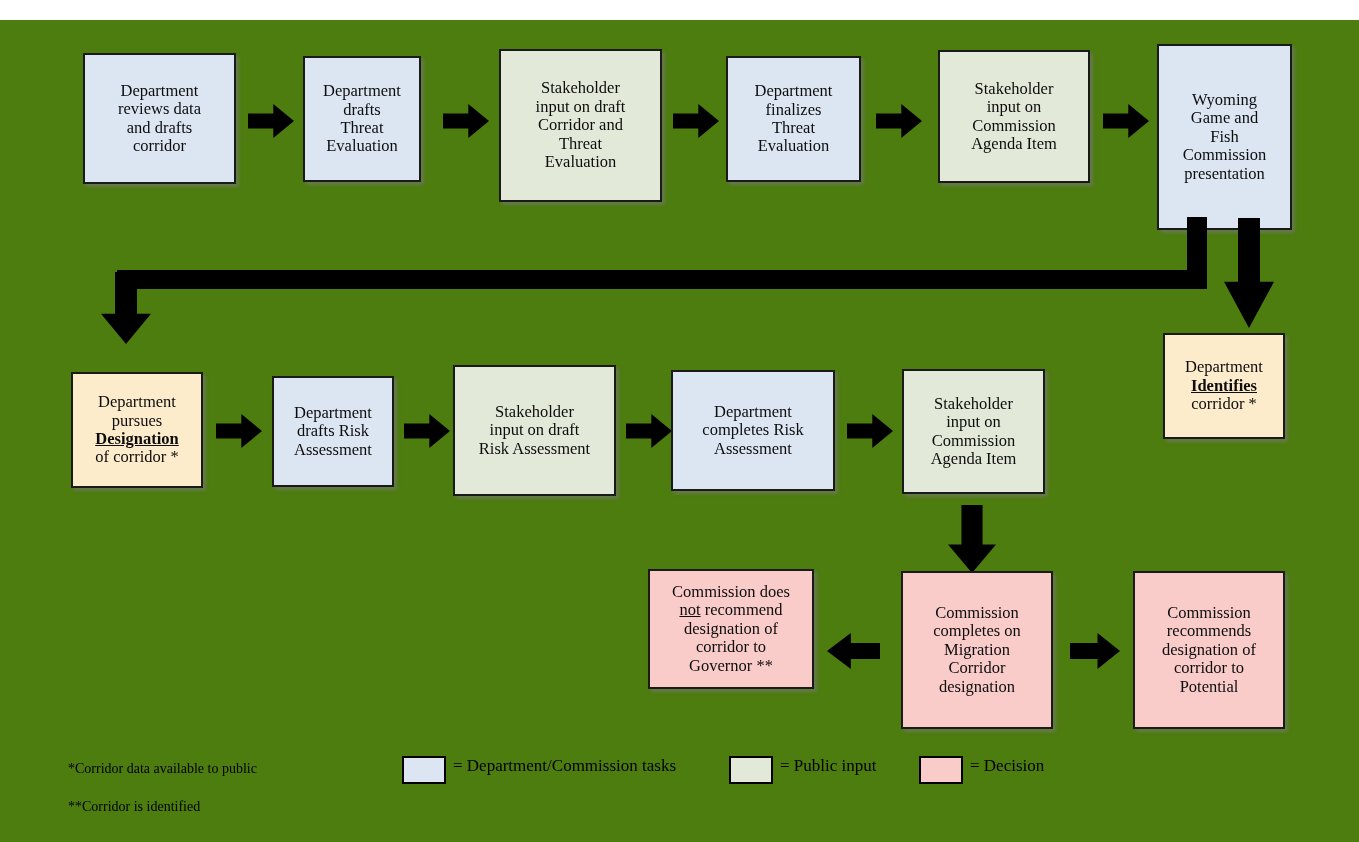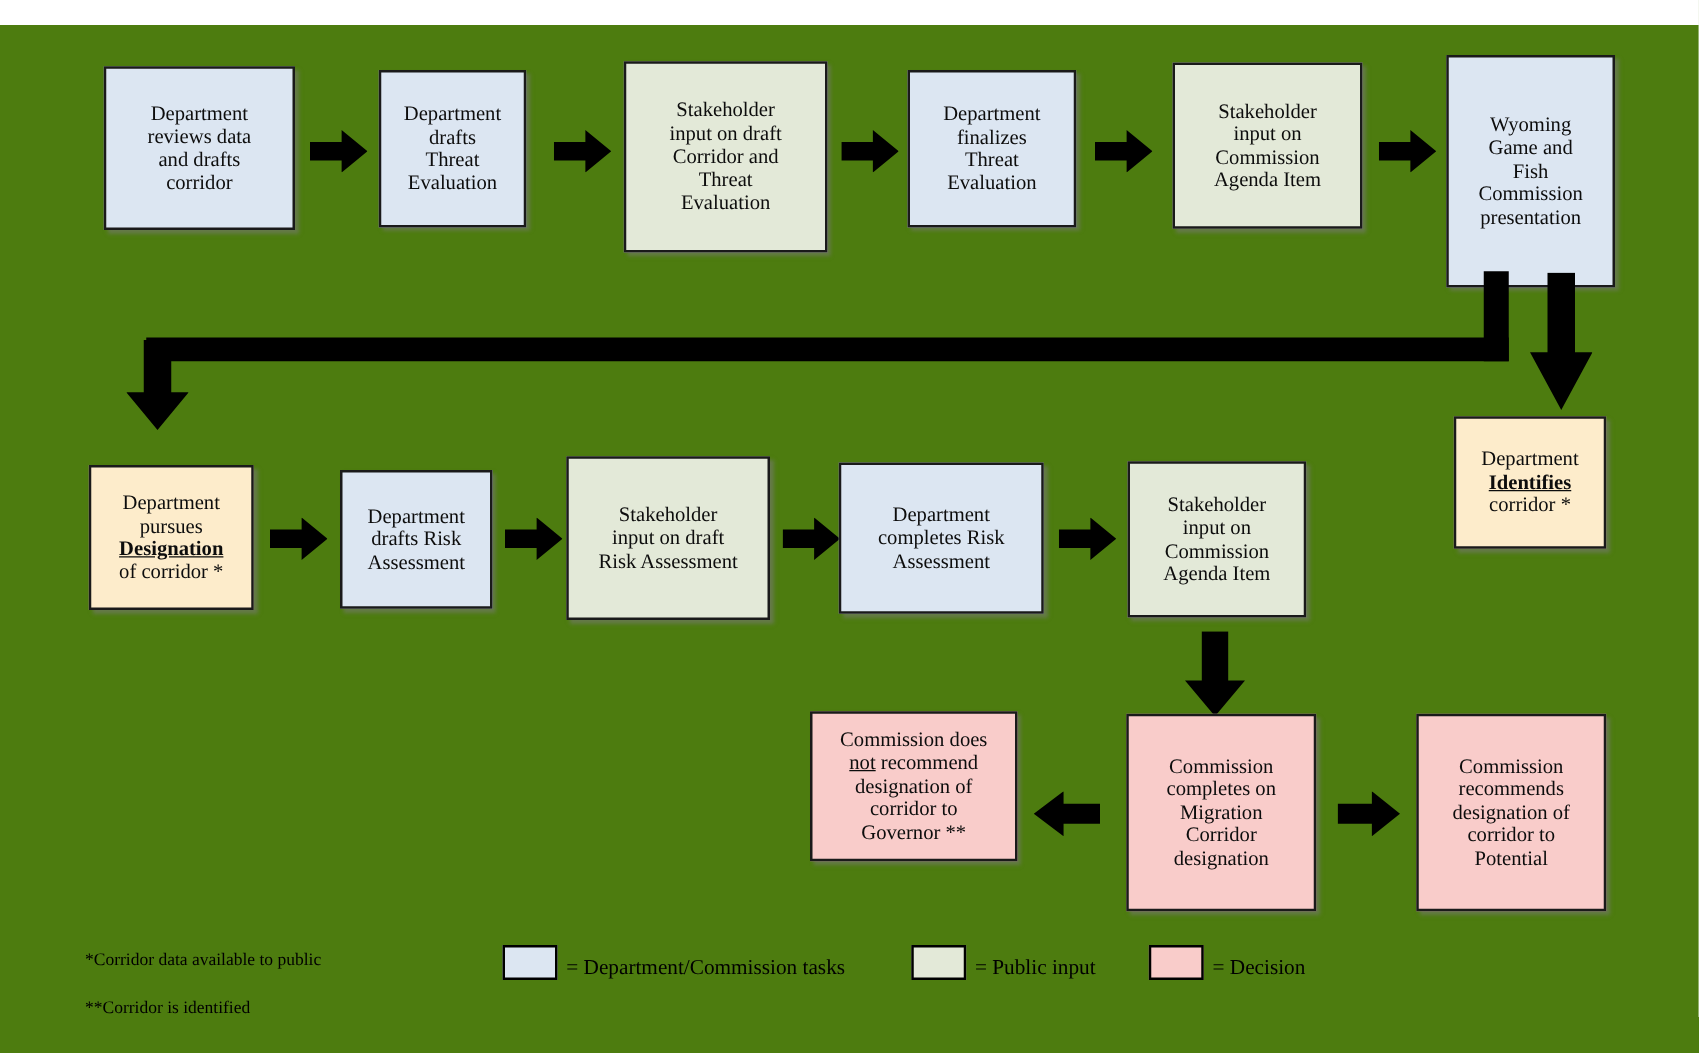--- a/index.html
+++ b/index.html
@@ -60,21 +60,21 @@
   
   .legend-note {
     position: absolute;
     font-size: 14px;
     color: #000000;
     white-space: nowrap;
   }
   .legend-item {
     position: absolute;
     display: flex;
-    align-items: flex-end;
+    align-items: flex-start;
     white-space: nowrap;
   }
   .legend-swatch {
     width: 44px;
     height: 28px;
     border: 2px solid #000000;
     box-sizing: border-box;
     margin-right: 7px;
   }
   .legend-label {

